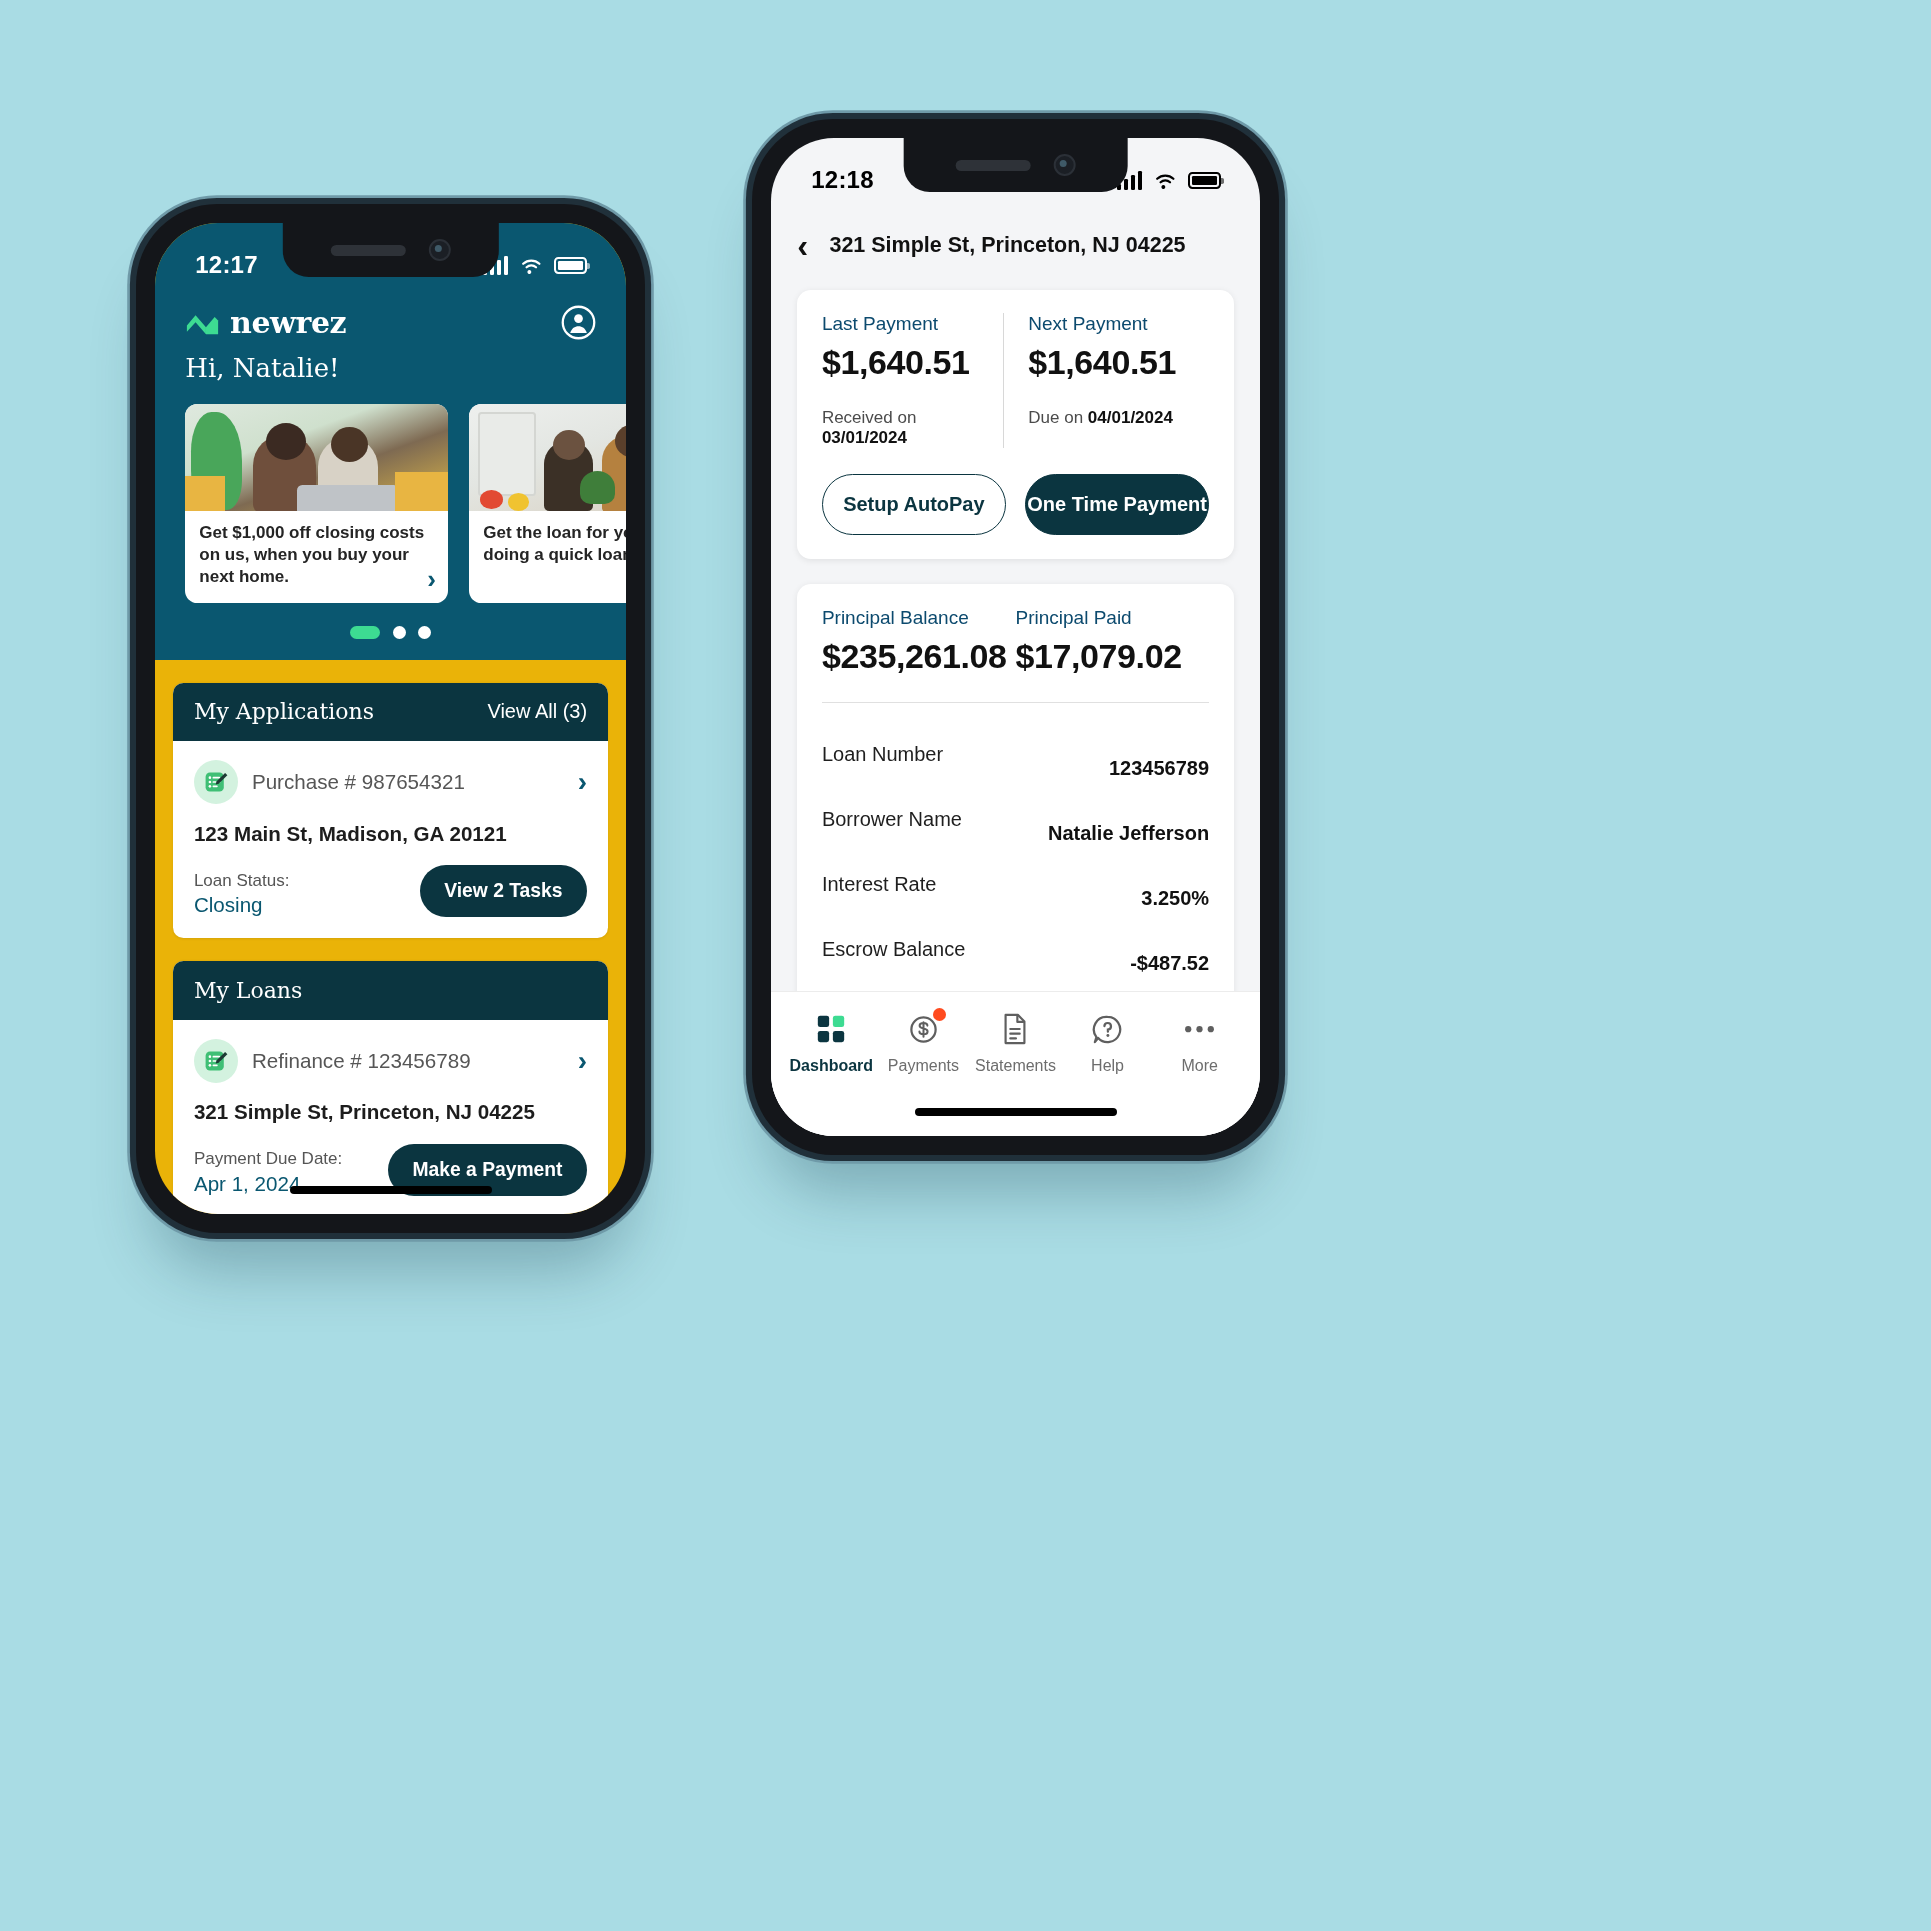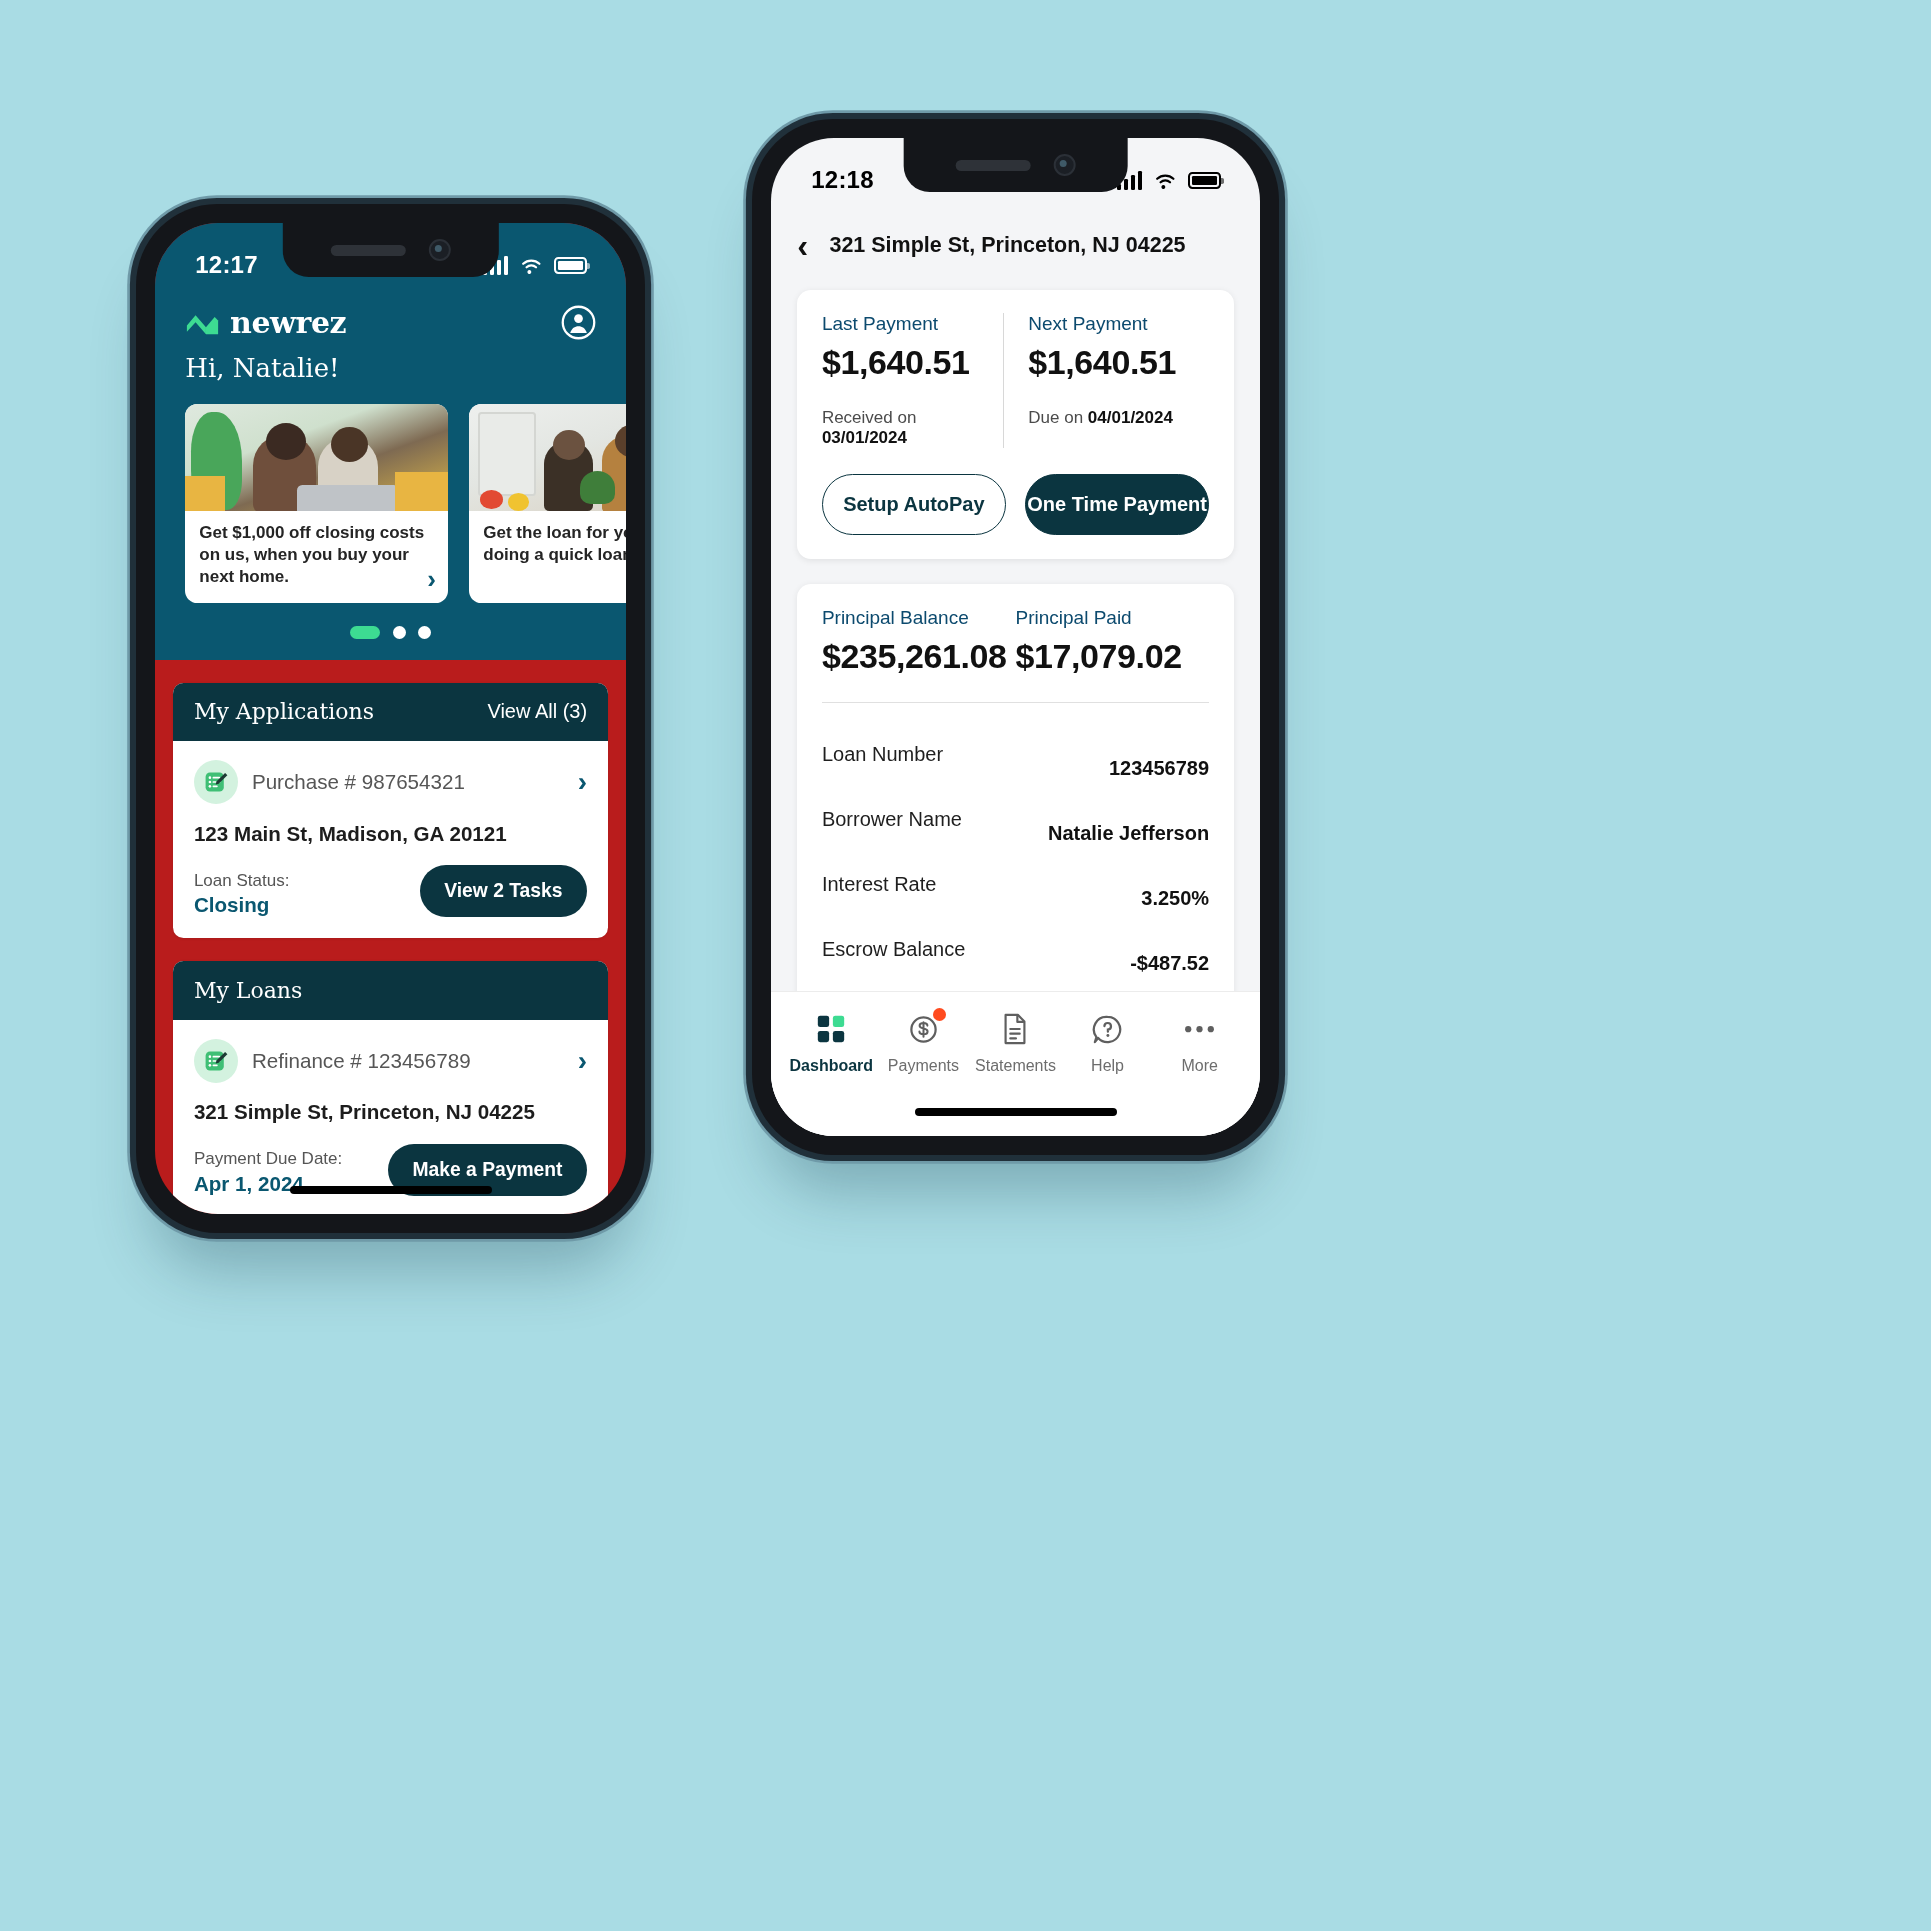--- a/index.html
+++ b/index.html
@@ -82,21 +82,21 @@
   }
 
   .homebar {
     position: absolute; bottom: 19.3px; left: 50%; transform: translateX(-50%);
     width: 202px; height: 8.8px; border-radius: 5.3px; background: #000;
     z-index: 30;
   }
 
   
   #phone-left { left: 136px; top: 204px; width: 509px; height: 1029px; }
-  #phone-left .screen { background: #b91c1c; }
+  #phone-left .screen { background: #eab308; }
   .teal-header {
     background: #0a5770;
     color: #fff;
     padding: 0 0 0 0;
   }
   .logo-row {
     display: flex; align-items: center; justify-content: space-between;
     padding: 14px 30px 0 30px;
   }
   .brand { display: flex; align-items: center; gap: 9.7px; }
@@ -155,21 +155,21 @@
     background: #d3f2df; display: flex; align-items: center; justify-content: center;
     flex: 0 0 auto;
   }
   .loan-top .ln { flex: 1; font-size: 20.6px; color: #565656; }
   .loan-top .gochev { color: #0a5770; font-size: 28px; font-weight: bold; line-height: 1; }
   .addr { font-size: 20.6px; font-weight: bold; color: #1d1d1d; margin-top: 17.6px; }
   .loan-foot {
     display: flex; align-items: flex-end; justify-content: space-between; margin-top: 19.3px;
   }
   .loan-foot .lbl { font-size: 17px; color: #555; }
-  .loan-foot .val { font-size: 20.6px; color: #0a5770; font-weight: bold; margin-top: 2.6px; }
+  .loan-foot .val { font-size: 20.6px; color: #0a5770; font-weight: normal; margin-top: 2.6px; }
   .pill {
     background: #0b3540; color: #fff; border: none;
     border-radius: 35px; padding: 15px 24.6px;
     font-size: 19.3px; font-weight: bold;
     font-family: "Liberation Sans", sans-serif;
     cursor: pointer;
   }
 
   
   #phone-right { left: 752px; top: 119px; width: 527px; height: 1036px; }

